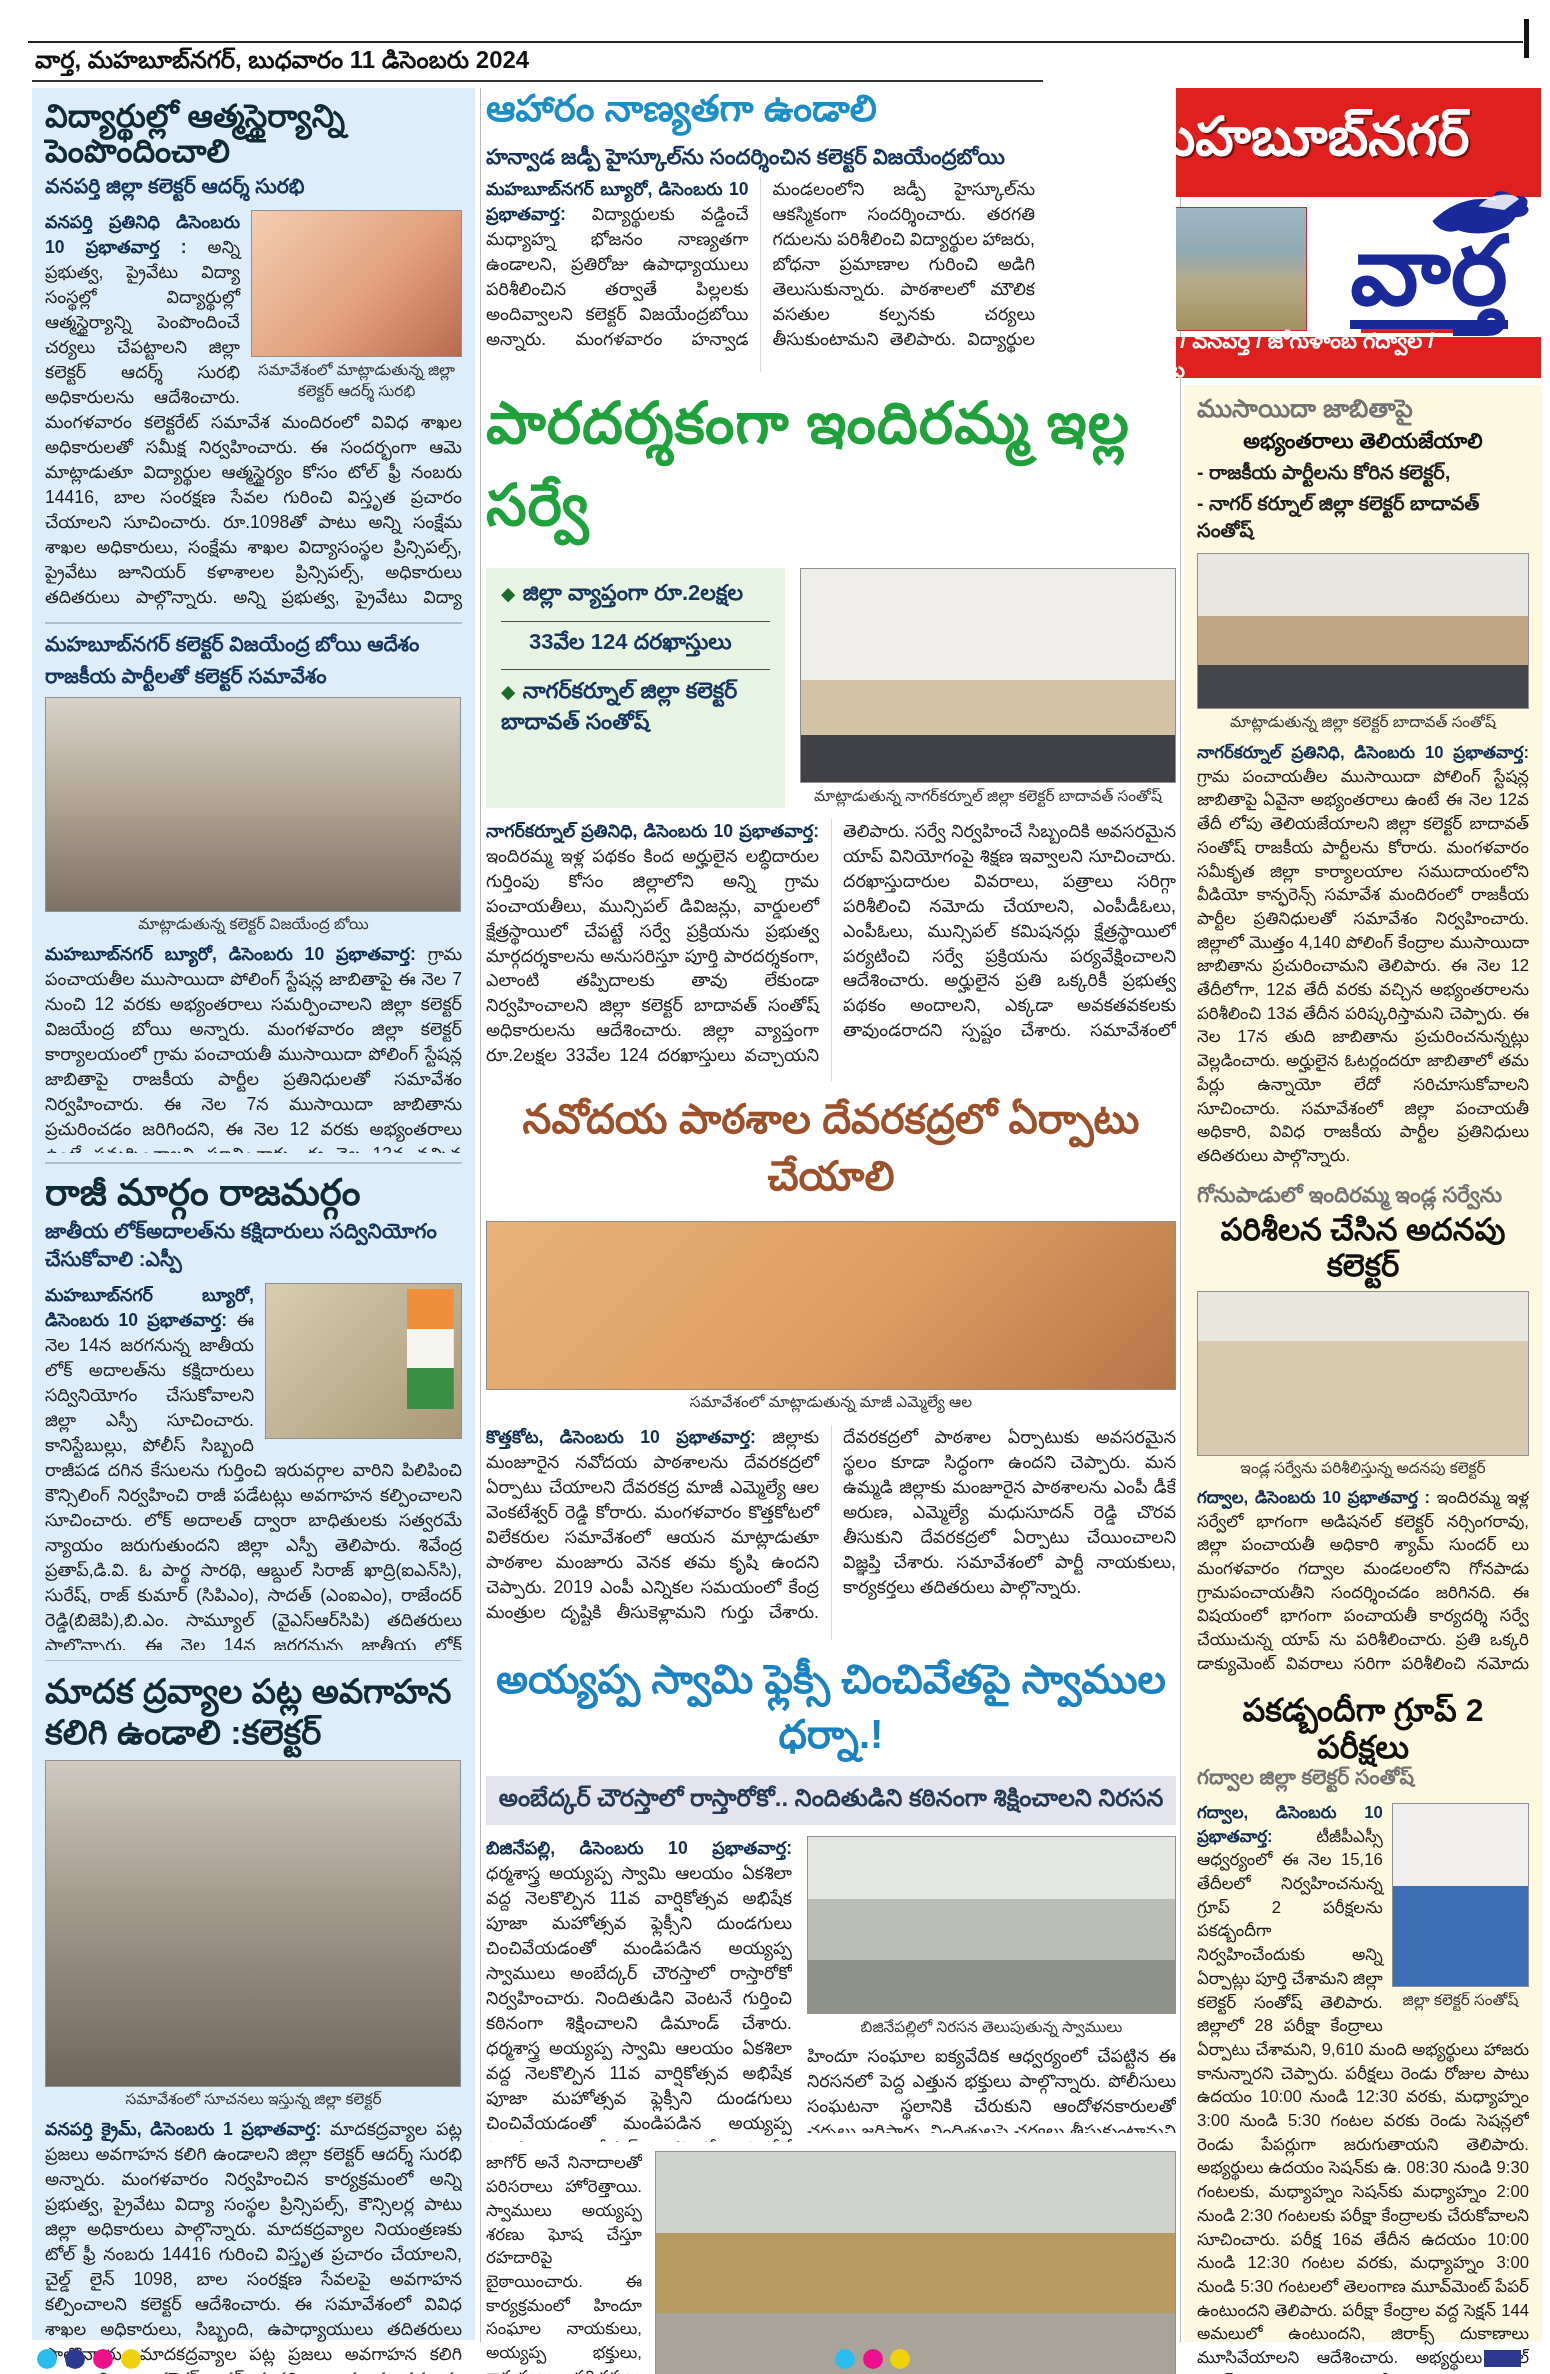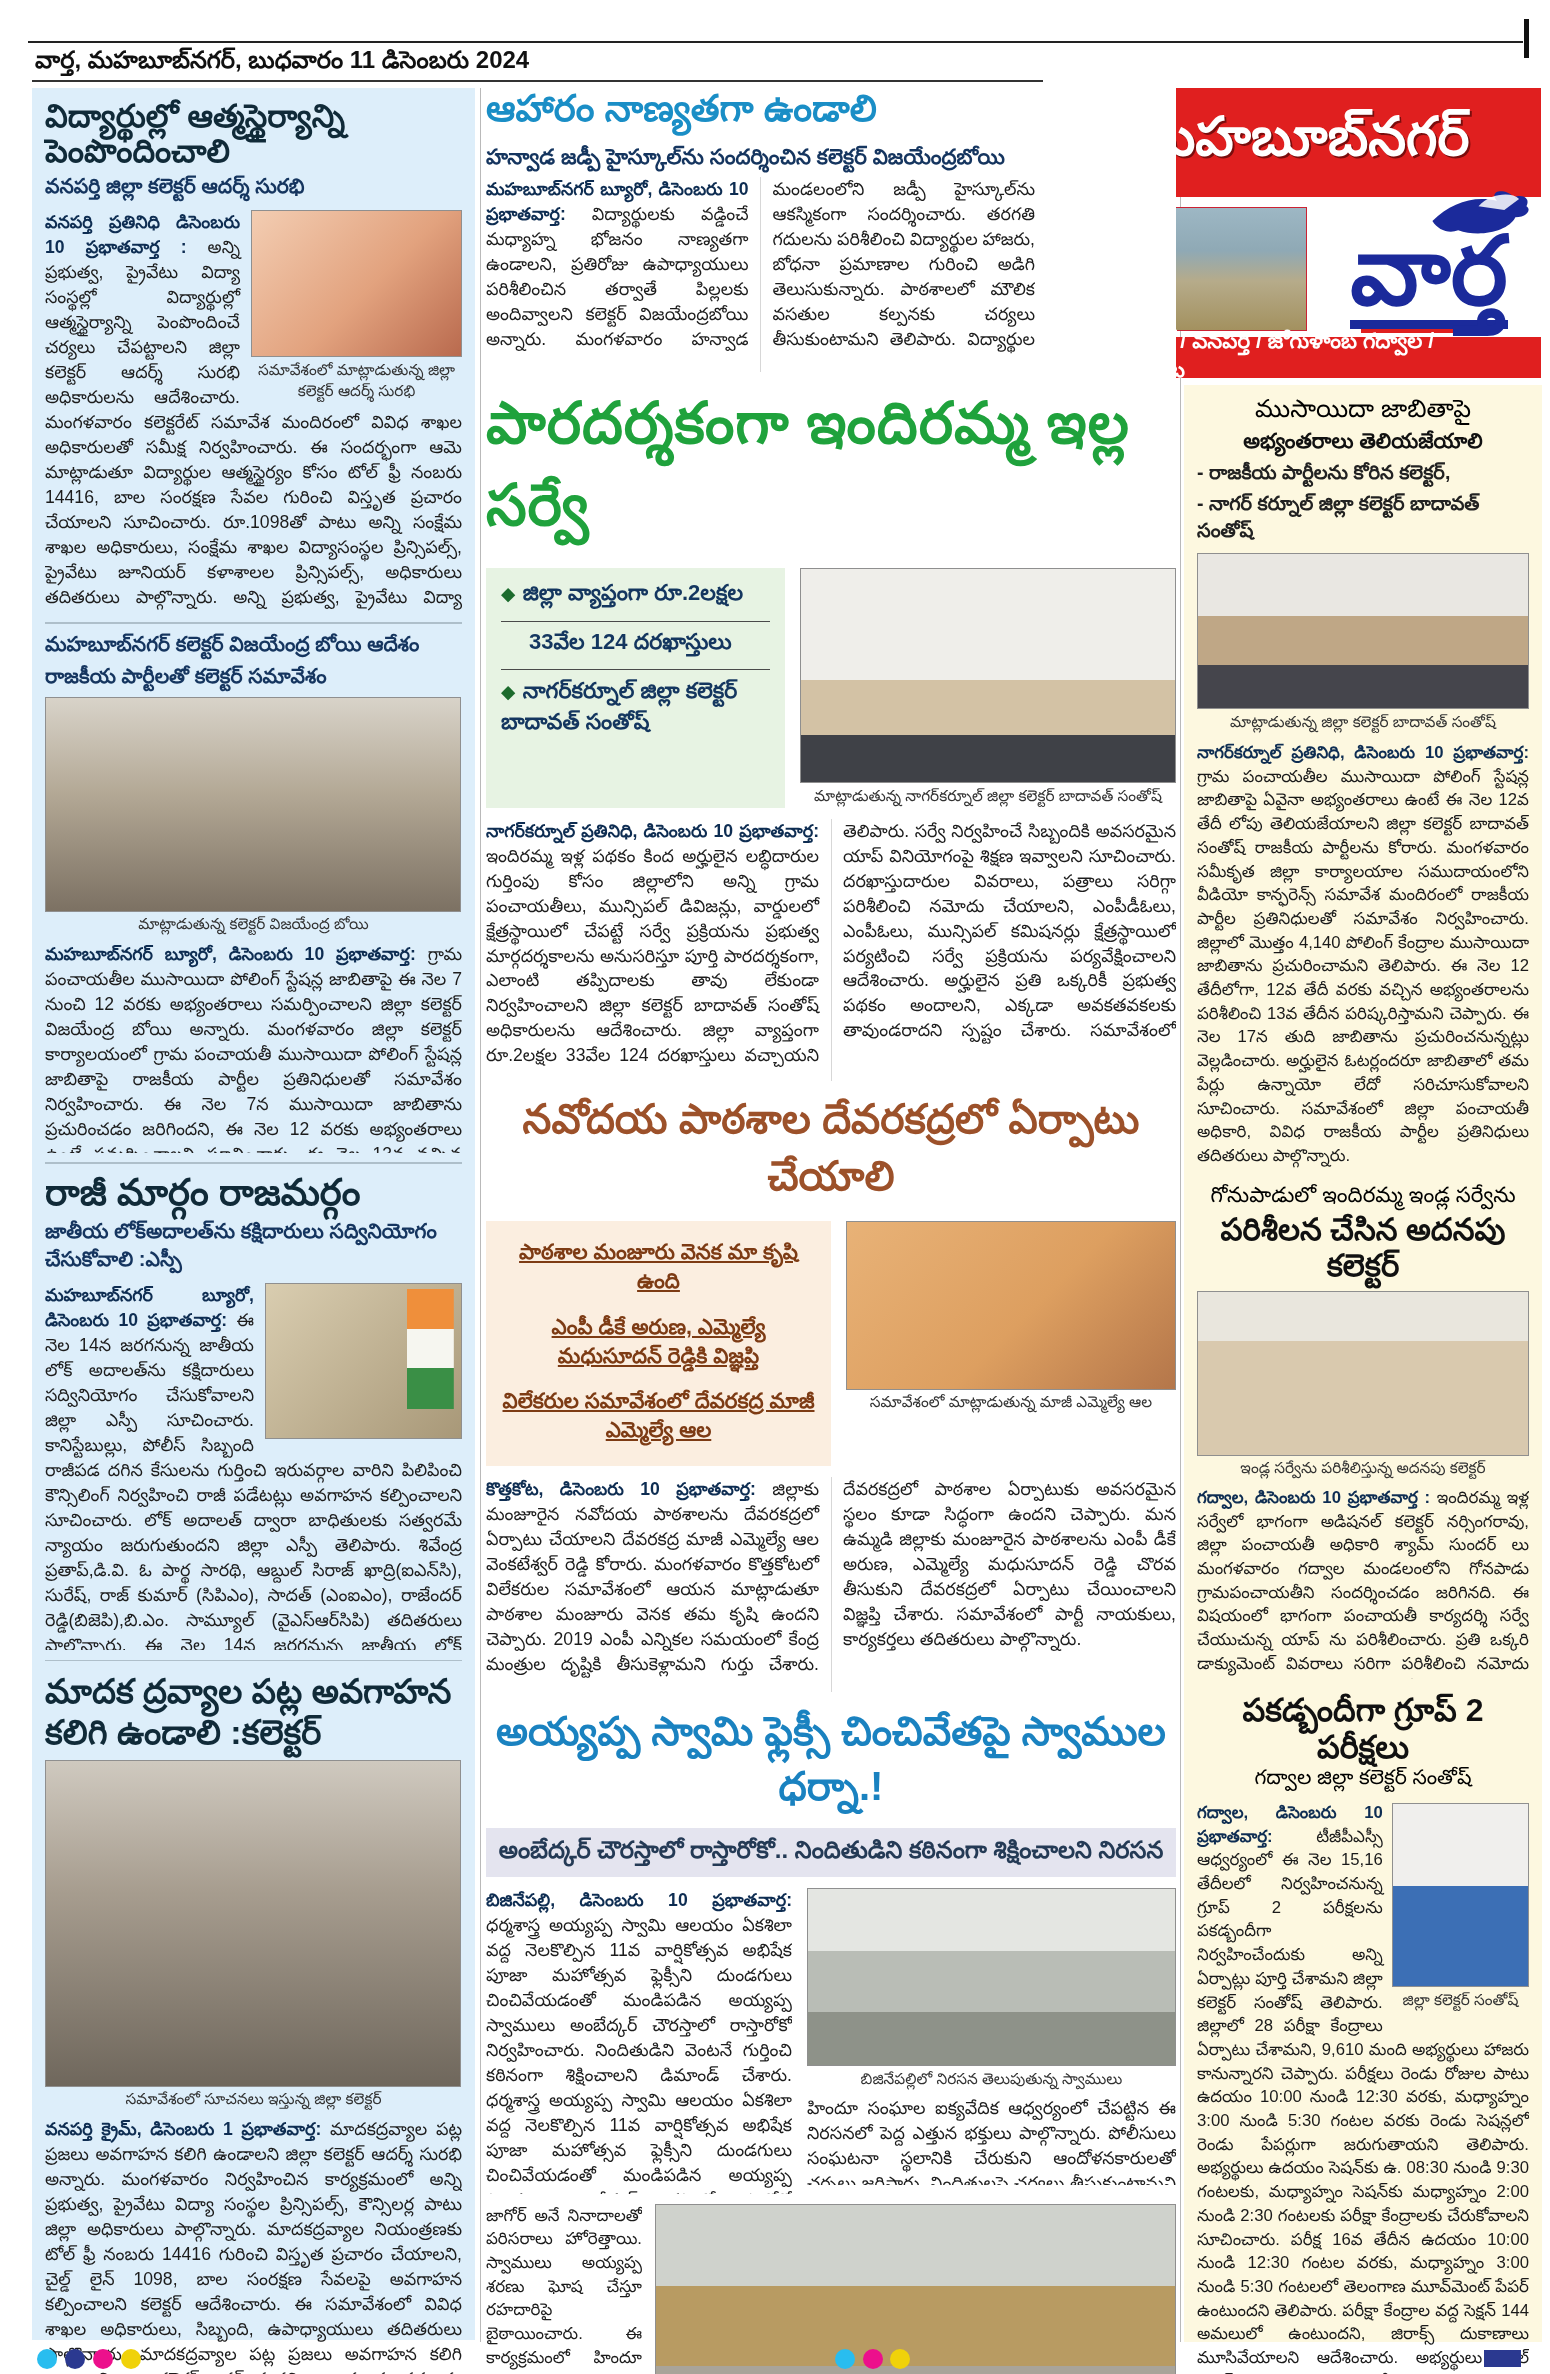--- a/index.html
+++ b/index.html
@@ -68,21 +68,21 @@
   .cream-line{font-size:21.3px;font-weight:bold;color:#7d3b14;text-align:center;padding:8.3px 0;text-decoration:underline;}
   .strip-sub{background:#e4e4ef;font-size:24px;font-weight:bold;color:#243a55;text-align:center;padding:7.4px 0;}
   .ph-main{width:100%;height:215px;background:linear-gradient(180deg,#efeeea 0% 52%,#d3c2a5 52% 78%,#3f4147 78% 100%);}
   .ph-navodaya{width:100%;height:169px;background:linear-gradient(135deg,#e8b277 0%,#dd9f60 55%,#b4764a 100%);}
   .ph-protest1{width:100%;height:178px;background:linear-gradient(180deg,#e4e6e2 0% 35%,#b9bdb6 35% 70%,#8e9289 70% 100%);}
   .ph-protest2{width:100%;height:271px;background:linear-gradient(180deg,#cfd2cc 0% 30%,#b89b62 30% 60%,#a9a49a 60% 100%);}
 
   
   #right-col{position:absolute;left:1184px;top:385px;width:358px;height:1957px;background:#fdf8e0;
     padding:9.3px 13px;box-sizing:border-box;}
-  .kicker{font-size:25px;font-weight:normal;color:#000000;text-align:center;}
+  .kicker{font-size:25px;font-weight:bold;color:#737373;text-align:left;}
   .hl-right{font-size:21px;font-weight:bold;color:#111;text-align:center;line-height:1.15;}
   .dash-pt{font-size:19.5px;font-weight:bold;color:#222;margin:3.7px 0;}
   .rbody{font-size:16.7px;line-height:1.42;text-align:justify;}
   .ph-rmeeting{width:100%;height:156px;background:linear-gradient(180deg,#e9e7e2 0% 40%,#bfa786 40% 72%,#45454c 72% 100%);}
   .ph-village{width:100%;height:165px;background:linear-gradient(180deg,#e9e6dd 0% 30%,#d9c9ae 30% 100%);}
   .ph-portrait{width:137px;height:184px;background:linear-gradient(180deg,#f0efed 0% 45%,#3c6fb5 45% 100%);}
 
   
   .dot{position:absolute;width:20.4px;height:20.4px;border-radius:50%;}
   .sq{position:absolute;}
@@ -209,25 +209,20 @@
         <p class="body" style="margin:0;">
           <span class="dateline">నాగర్‌కర్నూల్ ప్రతినిధి, డిసెంబరు 10 ప్రభాతవార్త:</span>
           <span>ఇందిరమ్మ ఇళ్ల పథకం కింద అర్హులైన లబ్ధిదారుల గుర్తింపు కోసం జిల్లాలోని అన్ని గ్రామ పంచాయతీలు, మున్సిపల్ డివిజన్లు, వార్డులలో క్షేత్రస్థాయిలో చేపట్టే సర్వే ప్రక్రియను ప్రభుత్వ మార్గదర్శకాలను అనుసరిస్తూ పూర్తి పారదర్శకంగా, ఎలాంటి తప్పిదాలకు తావు లేకుండా నిర్వహించాలని జిల్లా కలెక్టర్ బాదావత్ సంతోష్ అధికారులను ఆదేశించారు. జిల్లా వ్యాప్తంగా రూ.2లక్షల 33వేల 124 దరఖాస్తులు వచ్చాయని తెలిపారు. సర్వే నిర్వహించే సిబ్బందికి అవసరమైన యాప్ వినియోగంపై శిక్షణ ఇవ్వాలని సూచించారు. దరఖాస్తుదారుల వివరాలు, పత్రాలు సరిగ్గా పరిశీలించి నమోదు చేయాలని, ఎంపీడీఓలు, ఎంపీఓలు, మున్సిపల్ కమిషనర్లు క్షేత్రస్థాయిలో పర్యటించి సర్వే ప్రక్రియను పర్యవేక్షించాలని ఆదేశించారు. అర్హులైన ప్రతి ఒక్కరికీ ప్రభుత్వ పథకం అందాలని, ఎక్కడా అవకతవకలకు తావుండరాదని స్పష్టం చేశారు. సమావేశంలో అదనపు కలెక్టర్లు, ఆర్డీఓలు, ఎంపీడీఓలు, ఎంపీవోలు, తహసీల్దార్లు తదితరులు పాల్గొన్నారు.</span>
         </p>
       </div>
     </div>
 
     <div style="margin-top:15px;">
       <div class="hl-brown">నవోదయ పాఠశాల దేవరకద్రలో ఏర్పాటు చేయాలి</div>
       <div style="display:flex;gap:15px;margin-top:11px;">
-        <div class="cream-box" style="width:345px;flex:none;">
-          <div class="cream-line">పాఠశాల మంజూరు వెనక మా కృషి ఉంది</div>
-          <div class="cream-line">ఎంపీ డీకే అరుణ, ఎమ్మెల్యే మధుసూదన్ రెడ్డికి విజ్ఞప్తి</div>
-          <div class="cream-line">విలేకరుల సమావేశంలో దేవరకద్ర మాజీ ఎమ్మెల్యే ఆల</div>
-        </div>
         <div style="flex:1;">
           <div class="photo ph-navodaya"></div>
           <div class="caption u">సమావేశంలో మాట్లాడుతున్న మాజీ ఎమ్మెల్యే ఆల</div>
         </div>
       </div>
       <div class="clip twocol" style="height:215px;margin-top:11px;">
         <p class="body" style="margin:0;">
           <span class="dateline">కొత్తకోట, డిసెంబరు 10 ప్రభాతవార్త:</span>
           <span>జిల్లాకు మంజూరైన నవోదయ పాఠశాలను దేవరకద్రలో ఏర్పాటు చేయాలని దేవరకద్ర మాజీ ఎమ్మెల్యే ఆల వెంకటేశ్వర్ రెడ్డి కోరారు. మంగళవారం కొత్తకోటలో విలేకరుల సమావేశంలో ఆయన మాట్లాడుతూ పాఠశాల మంజూరు వెనక తమ కృషి ఉందని చెప్పారు. 2019 ఎంపీ ఎన్నికల సమయంలో కేంద్ర మంత్రుల దృష్టికి తీసుకెళ్లామని గుర్తు చేశారు. దేవరకద్రలో పాఠశాల ఏర్పాటుకు అవసరమైన స్థలం కూడా సిద్ధంగా ఉందని చెప్పారు. మన ఉమ్మడి జిల్లాకు మంజూరైన పాఠశాలను ఎంపీ డీకే అరుణ, ఎమ్మెల్యే మధుసూదన్ రెడ్డి చొరవ తీసుకుని దేవరకద్రలో ఏర్పాటు చేయించాలని విజ్ఞప్తి చేశారు. సమావేశంలో పార్టీ నాయకులు, కార్యకర్తలు తదితరులు పాల్గొన్నారు.</span>
         </p>

